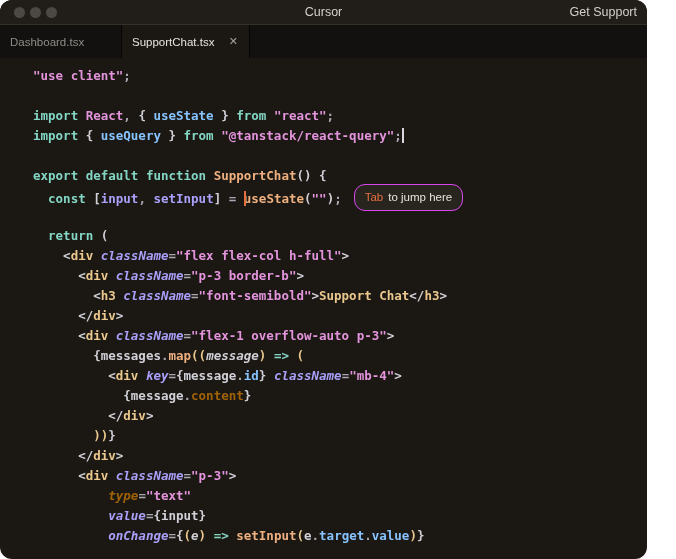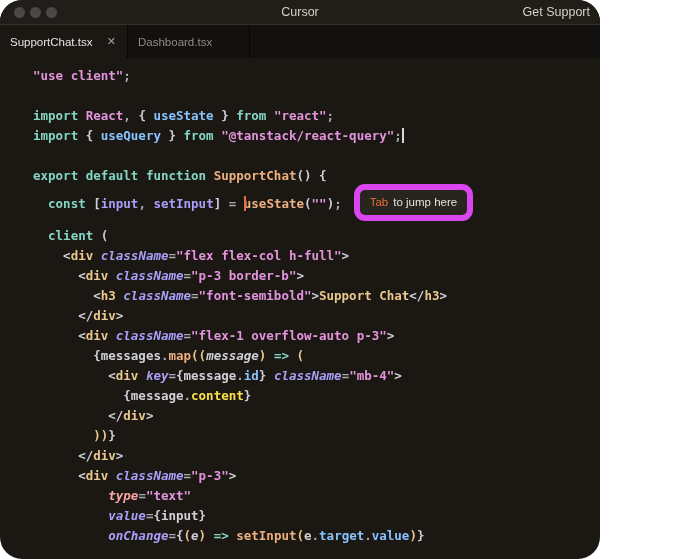--- a/index.html
+++ b/index.html
@@ -1,17 +1,17 @@
 <!DOCTYPE html>
 <html><head>
 <meta charset="utf-8">
 <style>
   html,body{margin:0;padding:0;background:#ffffff;}
   .window{
-    width:600px;height:559px;background:#1b1814;border-radius:22px;
+    width:647px;height:559px;background:#1b1814;border-radius:12px;
     overflow:hidden;position:relative;font-family:"Liberation Sans",sans-serif;
   }
   
   .titlebar{
     height:24px;background:#211e1a;position:relative;
     display:flex;align-items:center;justify-content:center;
     border-bottom:1px solid rgba(200,180,140,0.13);
   }
   .lights{position:absolute;left:14px;top:0;height:100%;display:flex;align-items:center;gap:5px;}
   .light{width:11px;height:11px;border-radius:50%;background:#4c4945;}
@@ -39,21 +39,21 @@
     font-weight:700;font-size:12.5px;line-height:20px;color:#d1d0d7;
   }
   .code-line{height:20px;white-space:pre;}
   .tok-i{font-style:italic;}
   .cursor{display:inline-block;width:2px;height:15px;margin-right:-2px;
     vertical-align:middle;transform:translateY(-1px);}
   .cursor-white{background:#d8d8de;}
   .cursor-orange{background:#e5703f;}
   .hint{
     display:inline-flex;align-items:center;gap:5px;margin-left:12px;
-    padding:2px 10px 3px;border:6px solid #d946ef;border-radius:11px;
+    padding:2px 10px 3px;border:1px solid #d946ef;border-radius:11px;
     background:#28251f;font-family:"Liberation Sans",sans-serif;
     font-size:11.5px;font-weight:400;vertical-align:middle;transform:translateY(-2px);
   }
   .hint-key{color:#e5703f;}
   .hint-rest{color:#e6e4df;}
 </style>
 </head>
 <body>
 
 <div class="window">
@@ -62,49 +62,49 @@
     <div class="lights">
       <span class="light"></span>
       <span class="light"></span>
       <span class="light"></span>
     </div>
     <span class="win-title">Cursor</span>
     <span class="get-cursor">Get Support</span>
   </div>
 
   <div class="tabbar">
+    <div class="tab inactive">
+      <span>Dashboard.tsx</span>
+    </div>
     <div class="tab active">
       <span>SupportChat.tsx</span>
       <span class="tab-close">✕</span>
-    </div>
-    <div class="tab inactive">
-      <span>Dashboard.tsx</span>
     </div>
   </div>
 
   <div class="editor" id="code">
       <div class="code-line"><span style="color: rgb(227, 148, 220);">"use client"</span><span style="color: rgb(168, 166, 176);">;</span></div>
       <div class="code-line"></div>
       <div class="code-line"><span style="color: rgb(131, 214, 196);">import</span><span style="color: rgb(209, 208, 215);"> </span><span style="color: rgb(227, 148, 220);">React</span><span style="color: rgb(168, 166, 176);">,</span><span style="color: rgb(209, 208, 215);"> { </span><span style="color: rgb(135, 195, 255);">useState</span><span style="color: rgb(209, 208, 215);"> } </span><span style="color: rgb(131, 214, 196);">from</span><span style="color: rgb(209, 208, 215);"> </span><span style="color: rgb(227, 148, 220);">"react"</span><span style="color: rgb(168, 166, 176);">;</span></div>
       <div class="code-line"><span style="color: rgb(131, 214, 196);">import</span><span style="color: rgb(209, 208, 215);"> { </span><span style="color: rgb(135, 195, 255);">useQuery</span><span style="color: rgb(209, 208, 215);"> } </span><span style="color: rgb(131, 214, 196);">from</span><span style="color: rgb(209, 208, 215);"> </span><span style="color: rgb(227, 148, 220);">"@tanstack/react-query"</span><span style="color: rgb(168, 166, 176);">;</span><span class="cursor cursor-white"></span></div>
       <div class="code-line"></div>
       <div class="code-line"><span style="color: rgb(131, 214, 196);">export</span><span style="color: rgb(209, 208, 215);"> </span><span style="color: rgb(131, 214, 196);">default</span><span style="color: rgb(209, 208, 215);"> </span><span style="color: rgb(131, 214, 196);">function</span><span style="color: rgb(209, 208, 215);"> </span><span style="color: rgb(239, 176, 128);">SupportChat</span><span style="color: rgb(209, 208, 215);">() {</span></div>
       <div class="code-line"><span style="color: rgb(209, 208, 215);">  </span><span style="color: rgb(131, 214, 196);">const</span><span style="color: rgb(209, 208, 215);"> [</span><span style="color: rgb(170, 160, 250);">input</span><span style="color: rgb(168, 166, 176);">,</span><span style="color: rgb(209, 208, 215);"> </span><span style="color: rgb(170, 160, 250);">setInput</span><span style="color: rgb(209, 208, 215);">] </span><span style="color: rgb(168, 166, 176);">=</span><span style="color: rgb(209, 208, 215);"> </span><span class="cursor cursor-orange"></span><span style="color: rgb(239, 176, 128);">useState</span><span style="color: rgb(209, 208, 215);">(</span><span style="color: rgb(227, 148, 220);">""</span><span style="color: rgb(209, 208, 215);">)</span><span style="color: rgb(168, 166, 176);">;</span><span class="hint"><span class="hint-key">Tab</span><span class="hint-rest">to jump here</span></span></div>
       <div class="code-line"></div>
-      <div class="code-line"><span style="color: rgb(209, 208, 215);">  </span><span style="color: rgb(131, 214, 196);">client</span><span style="color: rgb(209, 208, 215);"> (</span></div>
+      <div class="code-line"><span style="color: rgb(209, 208, 215);">  </span><span style="color: rgb(131, 214, 196);">return</span><span style="color: rgb(209, 208, 215);"> (</span></div>
       <div class="code-line"><span style="color: rgb(209, 208, 215);">    &lt;</span><span style="color: rgb(235, 200, 141);">div</span><span style="color: rgb(209, 208, 215);"> </span><span class="tok-i" style="color: rgb(170, 160, 250);">className</span><span style="color: rgb(168, 166, 176);">=</span><span style="color: rgb(227, 148, 220);">"flex flex-col h-full"</span><span style="color: rgb(209, 208, 215);">&gt;</span></div>
       <div class="code-line"><span style="color: rgb(209, 208, 215);">      &lt;</span><span style="color: rgb(235, 200, 141);">div</span><span style="color: rgb(209, 208, 215);"> </span><span class="tok-i" style="color: rgb(170, 160, 250);">className</span><span style="color: rgb(168, 166, 176);">=</span><span style="color: rgb(227, 148, 220);">"p-3 border-b"</span><span style="color: rgb(209, 208, 215);">&gt;</span></div>
       <div class="code-line"><span style="color: rgb(209, 208, 215);">        &lt;</span><span style="color: rgb(235, 200, 141);">h3</span><span style="color: rgb(209, 208, 215);"> </span><span class="tok-i" style="color: rgb(170, 160, 250);">className</span><span style="color: rgb(168, 166, 176);">=</span><span style="color: rgb(227, 148, 220);">"font-semibold"</span><span style="color: rgb(209, 208, 215);">&gt;</span><span style="color: rgb(235, 200, 141);">Support Chat</span><span style="color: rgb(209, 208, 215);">&lt;/</span><span style="color: rgb(235, 200, 141);">h3</span><span style="color: rgb(209, 208, 215);">&gt;</span></div>
       <div class="code-line"><span style="color: rgb(209, 208, 215);">      &lt;/</span><span style="color: rgb(235, 200, 141);">div</span><span style="color: rgb(209, 208, 215);">&gt;</span></div>
       <div class="code-line"><span style="color: rgb(209, 208, 215);">      &lt;</span><span style="color: rgb(235, 200, 141);">div</span><span style="color: rgb(209, 208, 215);"> </span><span class="tok-i" style="color: rgb(170, 160, 250);">className</span><span style="color: rgb(168, 166, 176);">=</span><span style="color: rgb(227, 148, 220);">"flex-1 overflow-auto p-3"</span><span style="color: rgb(209, 208, 215);">&gt;</span></div>
       <div class="code-line"><span style="color: rgb(209, 208, 215);">        {</span><span style="color: rgb(209, 208, 215);">messages</span><span style="color: rgb(168, 166, 176);">.</span><span style="color: rgb(239, 176, 128);">map</span><span style="color: rgb(235, 200, 141);">((</span><span class="tok-i" style="color: rgb(209, 208, 215);">message</span><span style="color: rgb(235, 200, 141);">)</span><span style="color: rgb(209, 208, 215);"> </span><span style="color: rgb(131, 214, 196);">=&gt;</span><span style="color: rgb(209, 208, 215);"> </span><span style="color: rgb(235, 200, 141);">(</span></div>
       <div class="code-line"><span style="color: rgb(209, 208, 215);">          &lt;</span><span style="color: rgb(235, 200, 141);">div</span><span style="color: rgb(209, 208, 215);"> </span><span class="tok-i" style="color: rgb(170, 160, 250);">key</span><span style="color: rgb(168, 166, 176);">=</span><span style="color: rgb(209, 208, 215);">{</span><span style="color: rgb(209, 208, 215);">message</span><span style="color: rgb(168, 166, 176);">.</span><span style="color: rgb(135, 195, 255);">id</span><span style="color: rgb(209, 208, 215);">} </span><span class="tok-i" style="color: rgb(170, 160, 250);">className</span><span style="color: rgb(168, 166, 176);">=</span><span style="color: rgb(227, 148, 220);">"mb-4"</span><span style="color: rgb(209, 208, 215);">&gt;</span></div>
-      <div class="code-line"><span style="color: rgb(209, 208, 215);">            {</span><span style="color: rgb(209, 208, 215);">message</span><span style="color: rgb(168, 166, 176);">.</span><span style="color: #fde047;">content</span><span style="color: rgb(209, 208, 215);">}</span></div>
+      <div class="code-line"><span style="color: rgb(209, 208, 215);">            {</span><span style="color: rgb(209, 208, 215);">message</span><span style="color: rgb(168, 166, 176);">.</span><span style="color: #a16207;">content</span><span style="color: rgb(209, 208, 215);">}</span></div>
       <div class="code-line"><span style="color: rgb(209, 208, 215);">          &lt;/</span><span style="color: rgb(235, 200, 141);">div</span><span style="color: rgb(209, 208, 215);">&gt;</span></div>
       <div class="code-line"><span style="color: rgb(209, 208, 215);">        </span><span style="color: rgb(235, 200, 141);">))</span><span style="color: rgb(209, 208, 215);">}</span></div>
       <div class="code-line"><span style="color: rgb(209, 208, 215);">      &lt;/</span><span style="color: rgb(235, 200, 141);">div</span><span style="color: rgb(209, 208, 215);">&gt;</span></div>
       <div class="code-line"><span style="color: rgb(209, 208, 215);">      &lt;</span><span style="color: rgb(235, 200, 141);">div</span><span style="color: rgb(209, 208, 215);"> </span><span class="tok-i" style="color: rgb(170, 160, 250);">className</span><span style="color: rgb(168, 166, 176);">=</span><span style="color: rgb(227, 148, 220);">"p-3"</span><span style="color: rgb(209, 208, 215);">&gt;</span></div>
-      <div class="code-line"><span style="color: rgb(209, 208, 215);">          </span><span class="tok-i" style="color: #fca5a5;">type</span><span style="color: rgb(168, 166, 176);">=</span><span style="color: rgb(227, 148, 220);">"text"</span></div>
+      <div class="code-line"><span style="color: rgb(209, 208, 215);">          </span><span class="tok-i" style="color: #a16207;">type</span><span style="color: rgb(168, 166, 176);">=</span><span style="color: rgb(227, 148, 220);">"text"</span></div>
       <div class="code-line"><span style="color: rgb(209, 208, 215);">          </span><span class="tok-i" style="color: rgb(170, 160, 250);">value</span><span style="color: rgb(168, 166, 176);">=</span><span style="color: rgb(209, 208, 215);">{</span><span style="color: rgb(209, 208, 215);">input</span><span style="color: rgb(209, 208, 215);">}</span></div>
       <div class="code-line"><span style="color: rgb(209, 208, 215);">          </span><span class="tok-i" style="color: rgb(170, 160, 250);">onChange</span><span style="color: rgb(168, 166, 176);">=</span><span style="color: rgb(209, 208, 215);">{</span><span style="color: rgb(235, 200, 141);">(</span><span class="tok-i" style="color: rgb(209, 208, 215);">e</span><span style="color: rgb(235, 200, 141);">)</span><span style="color: rgb(209, 208, 215);"> </span><span style="color: rgb(131, 214, 196);">=&gt;</span><span style="color: rgb(209, 208, 215);"> </span><span style="color: rgb(239, 176, 128);">setInput</span><span style="color: rgb(235, 200, 141);">(</span><span style="color: rgb(209, 208, 215);">e</span><span style="color: rgb(168, 166, 176);">.</span><span style="color: rgb(135, 195, 255);">target</span><span style="color: rgb(168, 166, 176);">.</span><span style="color: rgb(135, 195, 255);">value</span><span style="color: rgb(235, 200, 141);">)</span><span style="color: rgb(209, 208, 215);">}</span></div>
     </div>
 
 </div>
 
 </body></html>

